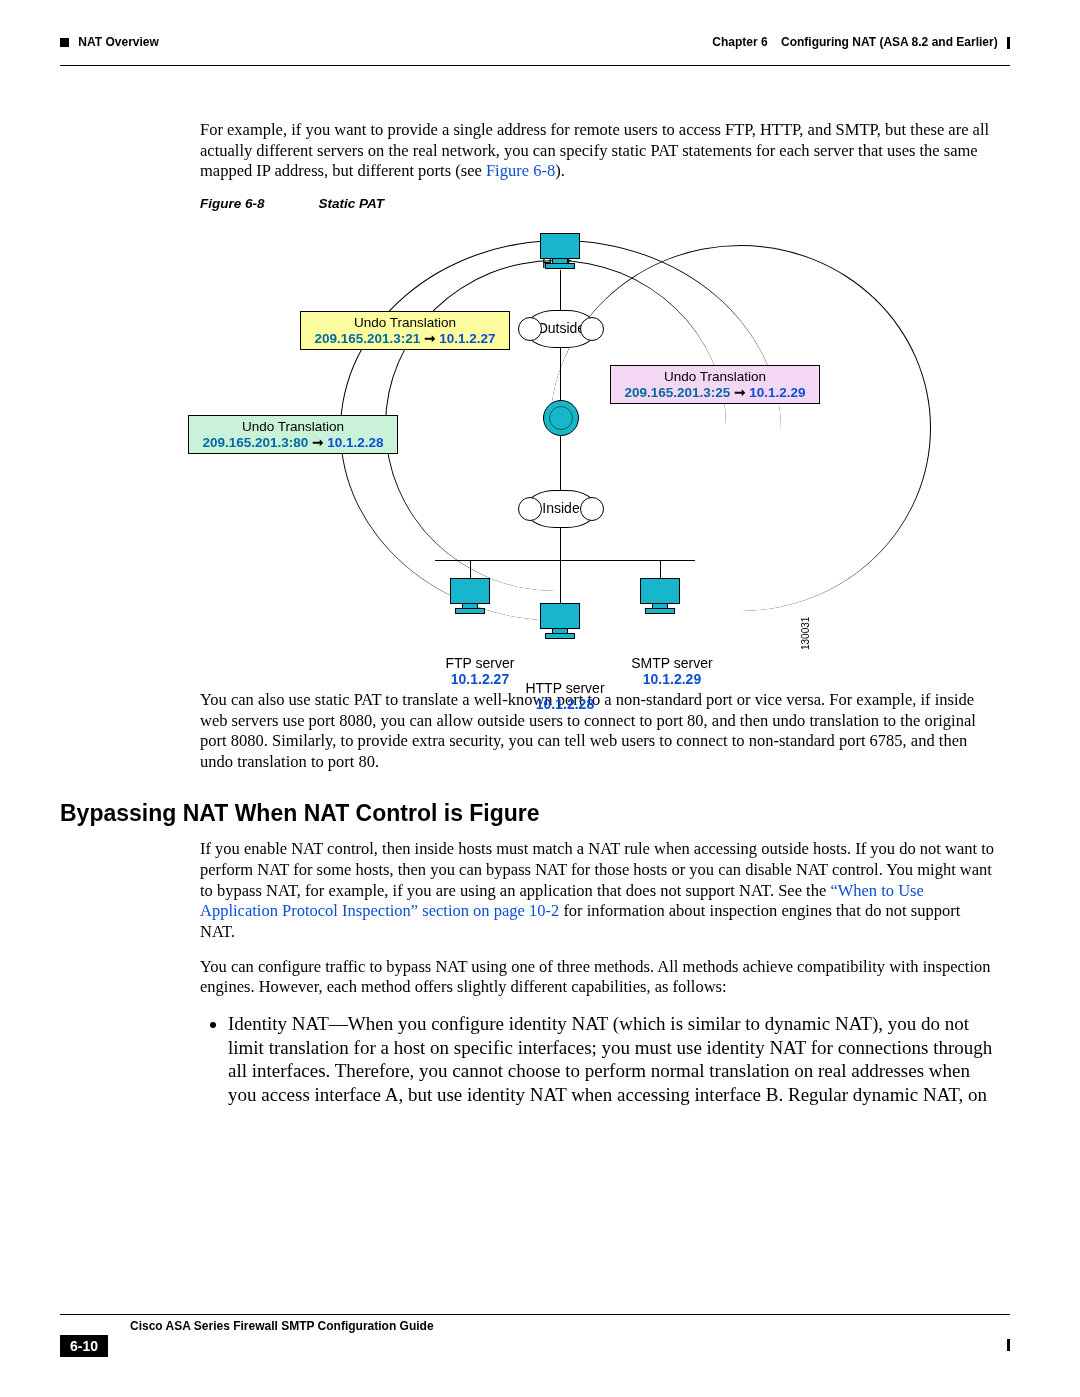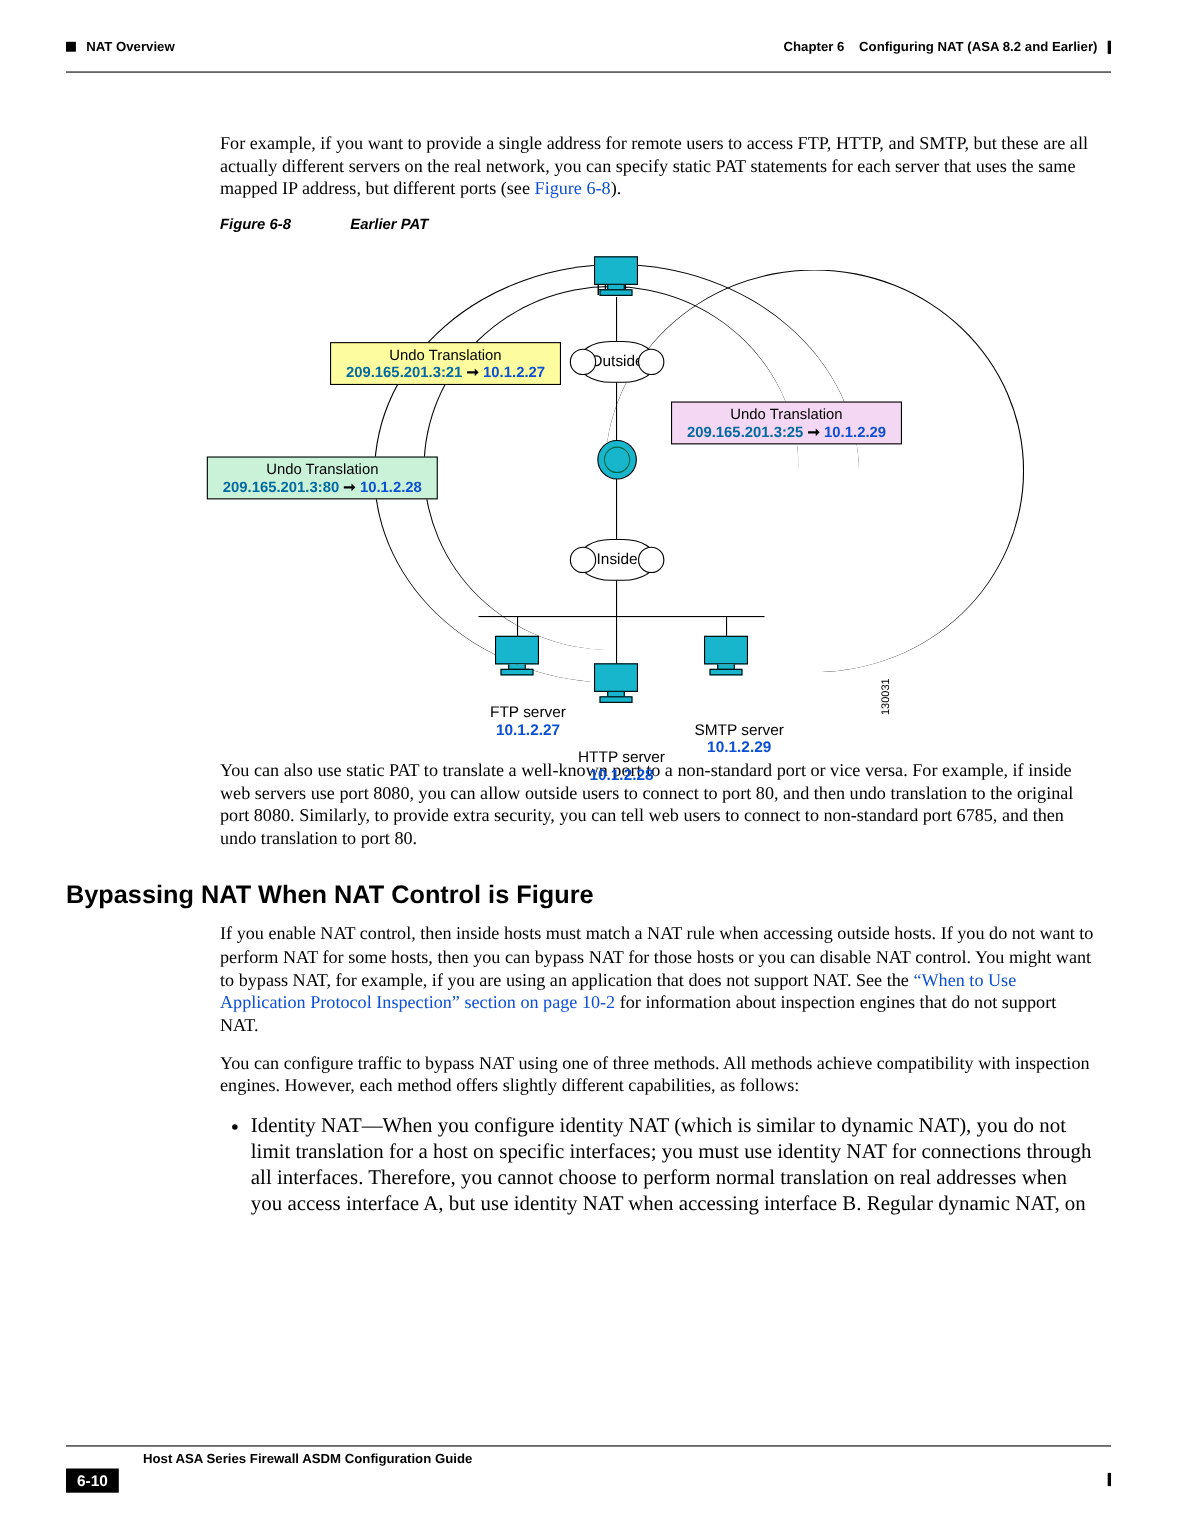--- a/index.html
+++ b/index.html
@@ -106,21 +106,21 @@
   <div class="rule"></div>
 
   <div class="content">
 
     <p class="body">
       <span>For example, if you want to provide a single address for remote users to access FTP, HTTP, and SMTP, but these are all actually different servers on the real network, you can specify static PAT statements for each server that uses the same mapped IP address, but different ports (see </span>
       <a class="link">Figure 6-8</a><span>).</span>
     </p>
 
     <div class="fig-cap">
-      <span>Figure 6-8</span><span class="gap"></span><span>Earlier PAT</span>
+      <span>Figure 6-8</span><span class="gap"></span><span>Static PAT</span>
     </div>
 
     <div class="figwrap">
 
       <div class="arc" style="left:160px; top:25px; width:440px; height:380px; border-right:none; border-bottom:none;"></div>
       <div class="arc" style="left:205px; top:45px; width:340px; height:330px; border-right:none; border-bottom:none;"></div>
       <div class="arc" style="left:370px; top:30px; width:380px; height:365px; border-left:none; border-bottom:none;"></div>
 
       <div class="vert" style="left:380px; top:55px; height:290px;"></div>
 
@@ -151,21 +151,21 @@
           <div class="monitor"></div>
           <div class="stand"></div>
           <div class="base"></div>
         </div>
       <div class="server-pc" style="left:460px; top:363px;">
           <div class="monitor"></div>
           <div class="stand"></div>
           <div class="base"></div>
         </div>
 
-      <div class="lbl" style="left:255px; top:384px; width:90px;">
+      <div class="lbl" style="left:255px; top:400px; width:90px;">
         <span>FTP server</span><br>
         <span class="ip">10.1.2.27</span>
       </div>
       <div class="lbl" style="left:335px; top:425px; width:100px;">
         <span>HTTP server</span><br>
         <span class="ip">10.1.2.28</span>
       </div>
       <div class="lbl" style="left:442px; top:400px; width:100px;">
         <span>SMTP server</span><br>
         <span class="ip">10.1.2.29</span>
@@ -204,17 +204,17 @@
 
     <p class="body">You can configure traffic to bypass NAT using one of three methods. All methods achieve compatibility with inspection engines. However, each method offers slightly different capabilities, as follows:</p>
 
     <ul class="bul">
       <li>Identity NAT—When you configure identity NAT (which is similar to dynamic NAT), you do not limit translation for a host on specific interfaces; you must use identity NAT for connections through all interfaces. Therefore, you cannot choose to perform normal translation on real addresses when you access interface A, but use identity NAT when accessing interface B. Regular dynamic NAT, on</li>
     </ul>
   </div>
 
   <div class="ftr">
     <div class="rule2"></div>
-    <div class="title">Host ASA Series Firewall ASDM Configuration Guide</div>
+    <div class="title">Cisco ASA Series Firewall SMTP Configuration Guide</div>
     <span class="pg">6-10</span>
     <span class="bar"></span>
   </div>
 </div>
 
 </body></html>

